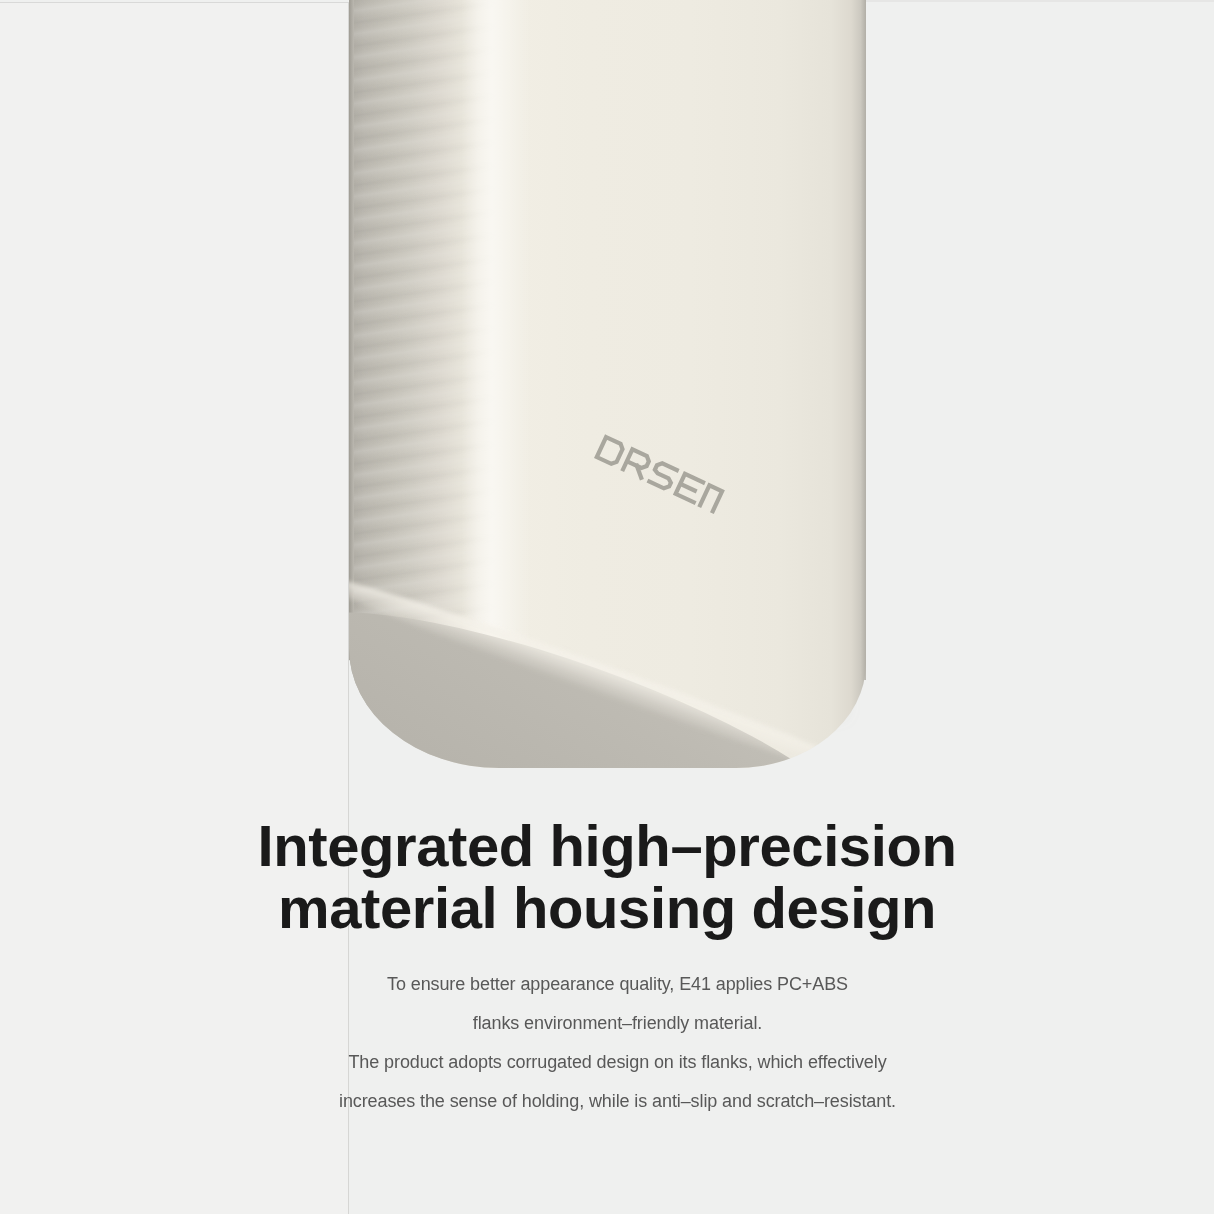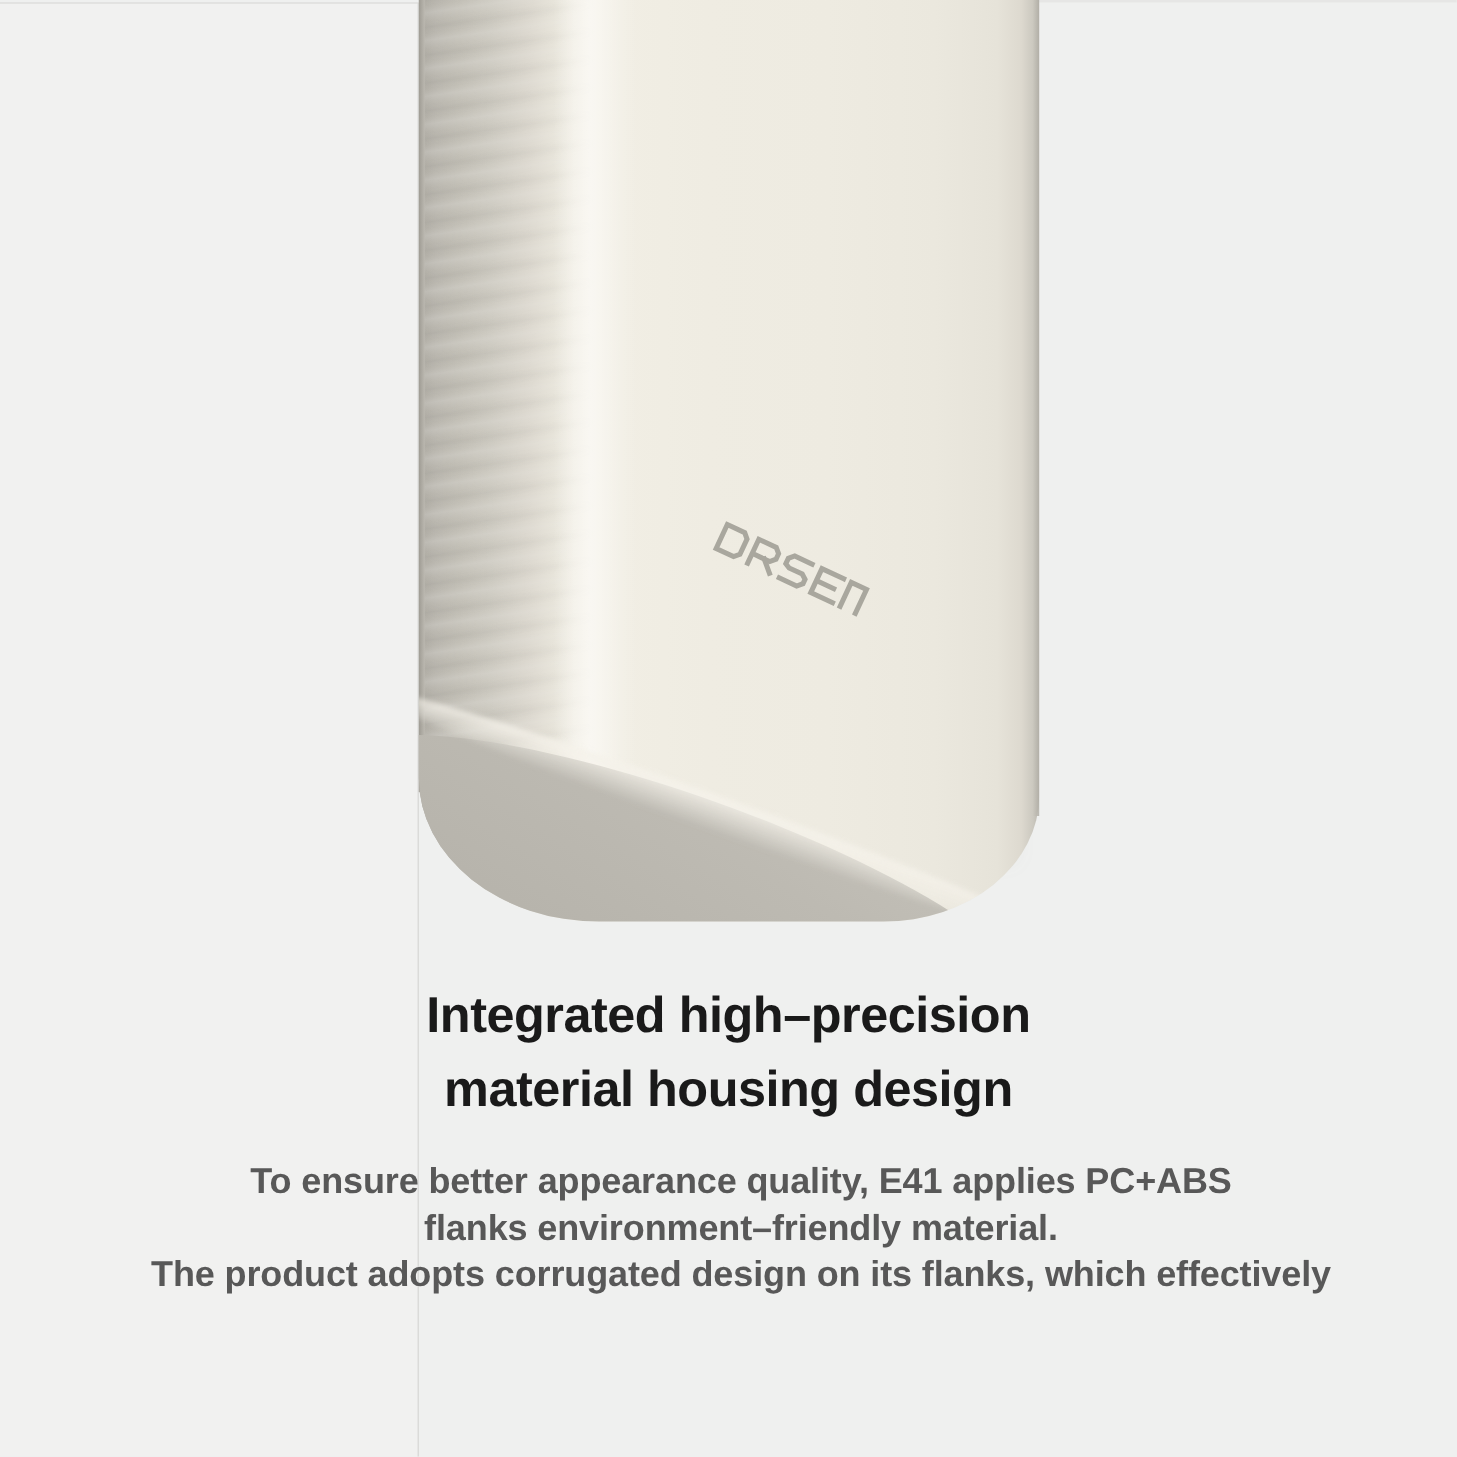--- a/index.html
+++ b/index.html
@@ -215,32 +215,32 @@
   
   .copy {
     position: absolute;
     left: 0;
     top: 815px;
     width: 1214px;
     text-align: center;
   }
   .headline {
     color: #1a1a1a;
-    font-size: 42px;
+    font-size: 58px;
     font-weight: bold;
     line-height: 62px;
     letter-spacing: -0.4px;
   }
   .headline .hl-line { display: block; }
 
   .subcopy {
     margin-top: 26px;
     color: #585858;
-    font-size: 30px;
-    font-weight: bold;
+    font-size: 18px;
+    font-weight: normal;
     line-height: 39px;
     letter-spacing: -0.1px;
     padding-left: 21px;
   }
   .subcopy .sub-line { display: block; }
 </style>
 </head>
 <body>
 
 <div id="page">
@@ -291,17 +291,18 @@
 
     <div class="headline">
       <span class="hl-line">Integrated high–precision</span>
       <span class="hl-line">material housing design</span>
     </div>
 
     <div class="subcopy">
       <span class="sub-line">To ensure better appearance quality, E41 applies PC+ABS</span>
       <span class="sub-line">flanks environment–friendly material.</span>
       <span class="sub-line">The product adopts corrugated design on its flanks, which effectively</span>
+      <span class="sub-line">increases the sense of holding, while is anti–slip and scratch–resistant.</span>
     </div>
 
   </div>
 
 </div>
 
 </body></html>

